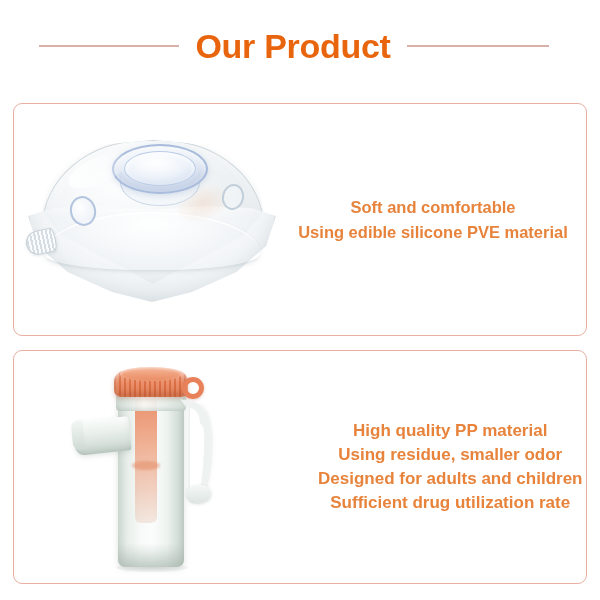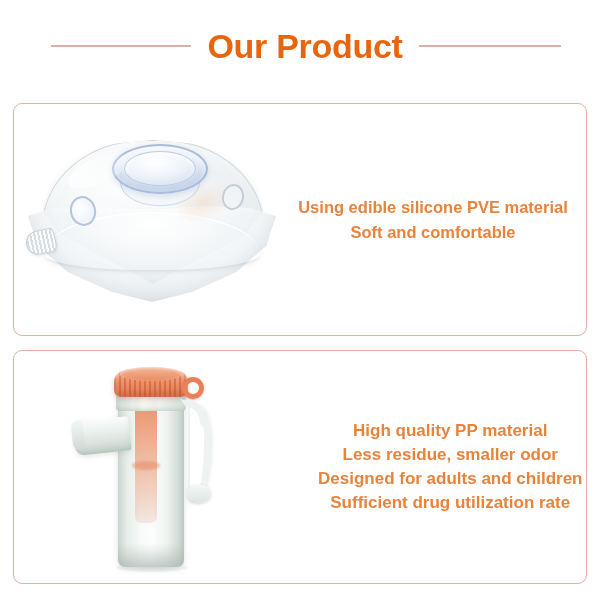--- a/index.html
+++ b/index.html
@@ -16,21 +16,21 @@
   .page {
     position: relative;
     width: 600px;
     height: 600px;
     background: #ffffff;
   }
 
   
   .header {
     position: absolute;
-    left: 12px;
+    left: 0;
     top: 20px;
     width: 588px;
     height: 52px;
     display: flex;
     align-items: center;
     justify-content: center;
     gap: 0;
   }
 
   .rule {
@@ -476,22 +476,22 @@
         <div class="mask-vent-r"></div>
         <div class="mask-port-neck"></div>
         <div class="mask-port-outer"></div>
         <div class="mask-port-inner"></div>
         <div class="mask-tab"></div>
         <div class="mask-gloss"></div>
       </div>
     </div>
 
     <div class="panel-copy">
+      <div class="copy-line">Soft and comfortable</div>
       <div class="copy-line">Using edible silicone PVE material</div>
-      <div class="copy-line">Soft and comfortable</div>
     </div>
 
   </div>
 
   <div class="panel panel-2">
 
     <div class="panel-media">
       <div class="neb">
         <div class="neb-shadow"></div>
         <div class="neb-body"></div>
@@ -507,20 +507,20 @@
         <div class="neb-hook">
           <div class="neb-hook-stem"></div>
           <div class="neb-hook-arm"></div>
           <div class="neb-hook-tip"></div>
         </div>
       </div>
     </div>
 
     <div class="panel-copy">
       <div class="copy-line">High quality PP material</div>
-      <div class="copy-line">Less residue, smaller odor</div>
+      <div class="copy-line">Using residue, smaller odor</div>
       <div class="copy-line">Designed for adults and children</div>
       <div class="copy-line">Sufficient drug utilization rate</div>
     </div>
 
   </div>
 
 </div>
 
 </body></html>

